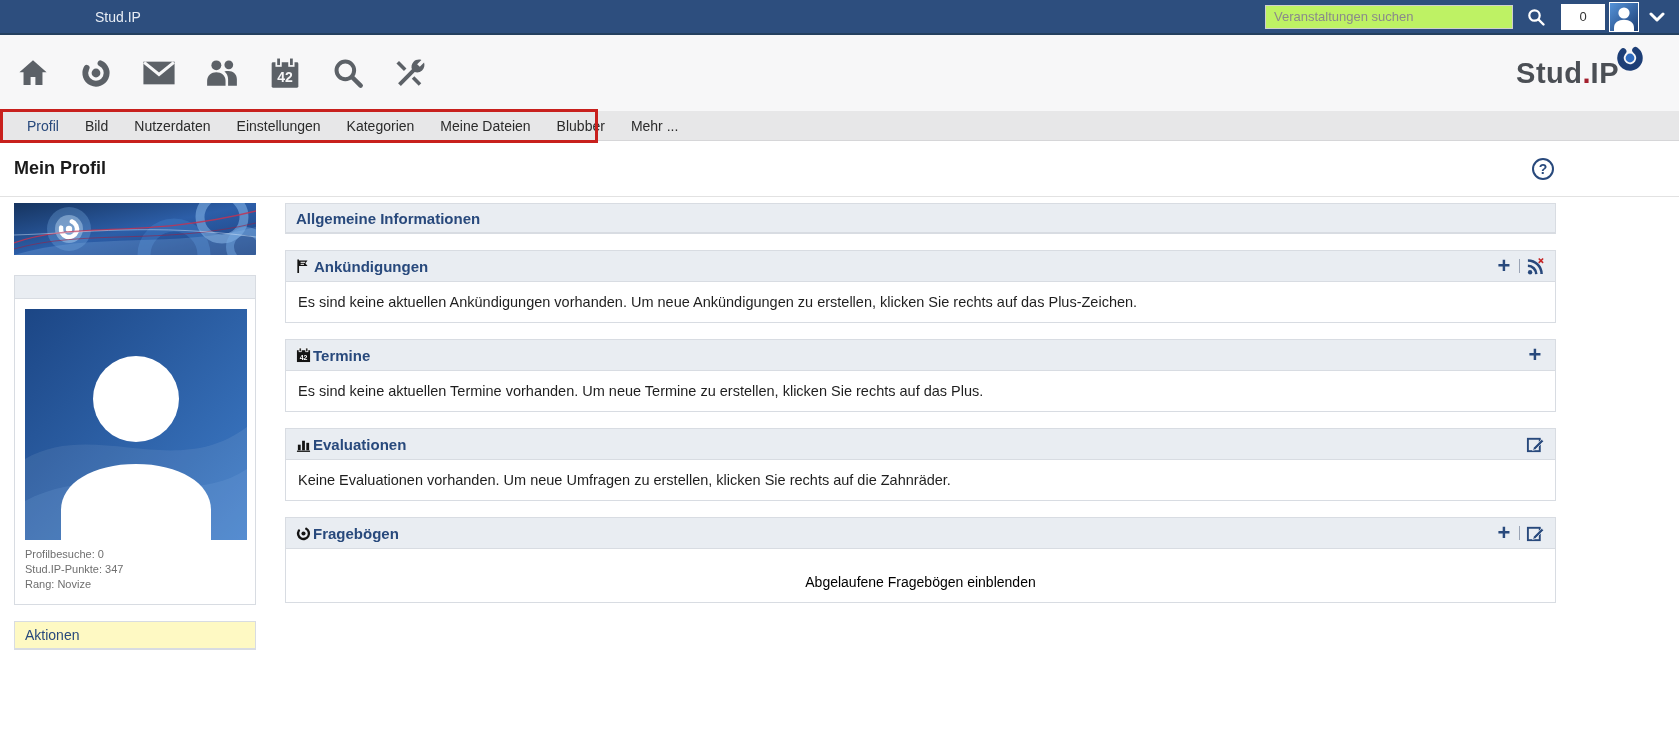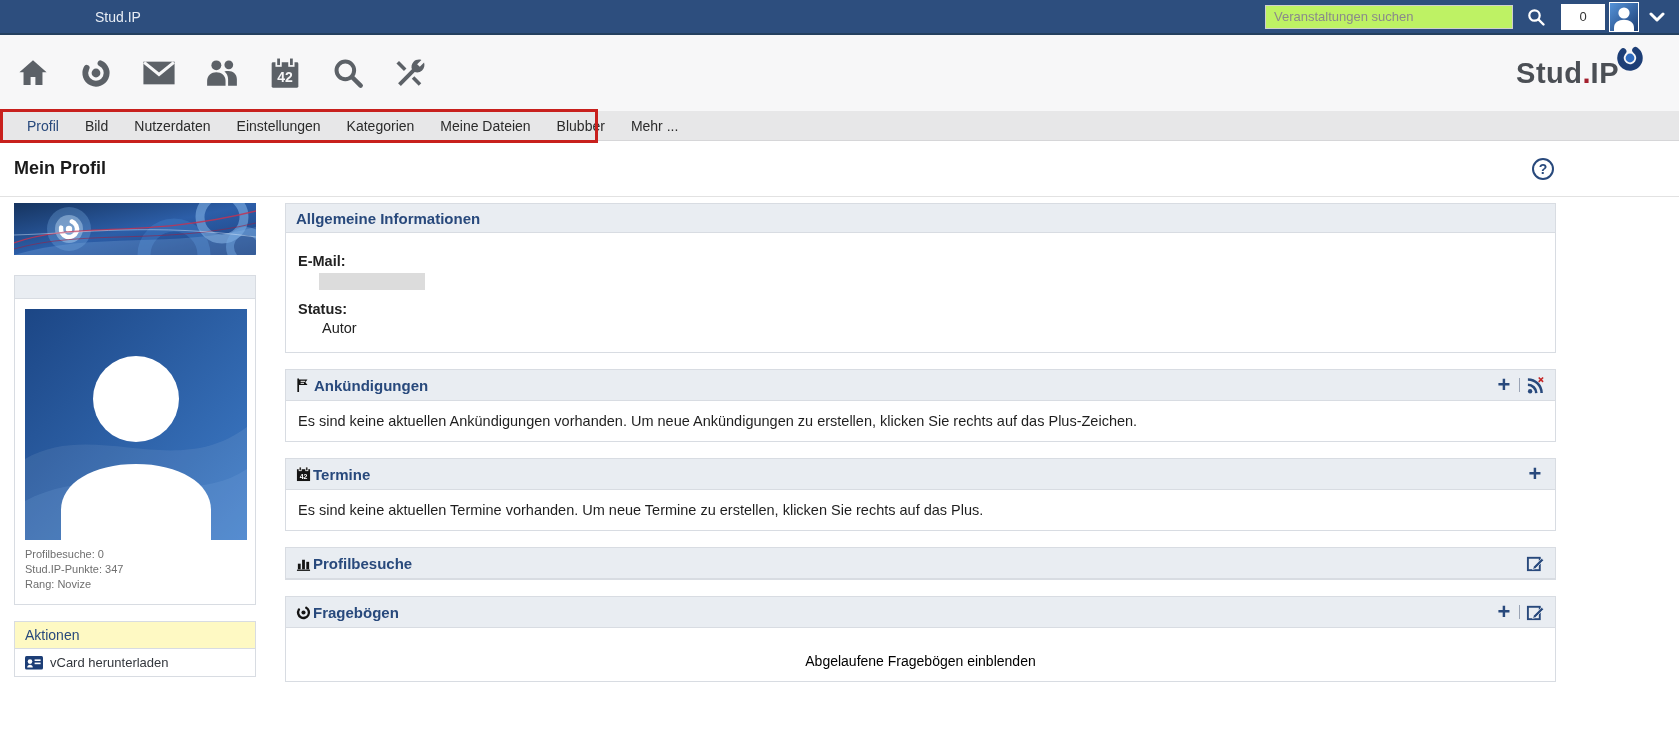--- a/index.html
+++ b/index.html
@@ -232,44 +232,28 @@
         <div class="stats">
           <div class="stat-line">Profilbesuche: 0</div>
           <div class="stat-line">Stud.IP-Punkte: 347</div>
           <div class="stat-line">Rang: Novize</div>
         </div>
       </div>
     </div>
 
     <div class="actions-card">
       <div class="actions-header">Aktionen</div>
-      <div class="action-row">
-        <svg width="18" height="14" viewBox="0 0 18 14">
-          <rect width="18" height="13.4" rx="1.5" fill="#1d3e76"></rect>
-          <circle cx="5" cy="5.6" r="2.3" fill="#fff"></circle>
-          <path d="M2.2 11.4 c0-1.7 1.3-2.7 2.8-2.7 s2.8 1 2.8 2.7z" fill="#fff"></path>
-          <rect x="9.6" y="3.4" width="6" height="1.6" fill="#fff"></rect>
-          <rect x="9.6" y="6.6" width="6" height="1.6" fill="#fff"></rect>
-        </svg>
-        <span class="action-label">vCard herunterladen</span>
-      </div>
     </div>
   </div>
 
   <div class="main">
 
     <div class="section">
       <div class="section-header">
         <span class="section-title">Allgemeine Informationen</span>
-      </div>
-      <div class="section-body general-body">
-        <div class="field-label">E-Mail:</div>
-        <div class="redacted"></div>
-        <div class="field-label">Status:</div>
-        <div class="field-value">Autor</div>
       </div>
     </div>
 
     <div class="section">
       <div class="section-header">
         <span class="header-icon">
           <svg width="16" height="16" viewBox="0 0 16 16">
             <path d="M2.2 2.5 h9.3 l-2.1 2.8 2.1 2.8 H2.2 z" fill="#141414"></path>
             <path d="M2.2 1.5 v13.5" stroke="#141414" stroke-width="1.7"></path>
             <path d="M4.6 4.3 h4.6 M4.6 6.3 h3.4" stroke="#fff" stroke-width="1"></path>
@@ -317,29 +301,32 @@
     <div class="section">
       <div class="section-header">
         <span class="header-icon">
           <svg width="15" height="15" viewBox="0 0 16 16" fill="#141414">
             <rect x="2" y="8.2" width="3" height="6"></rect>
             <rect x="6.5" y="4" width="3" height="10.2"></rect>
             <rect x="11" y="6.2" width="3" height="8"></rect>
             <path d="M1 15.2 h14" stroke="#141414" stroke-width="1.4"></path>
           </svg>
         </span>
-        <span class="section-title">Profilbesuche</span>
+        <span class="section-title">Evaluationen</span>
         <span class="section-actions">
           <span class="icon-btn">
             <svg width="19" height="19" viewBox="0 0 20 20">
               <rect x="2" y="4" width="12.5" height="13" fill="none" stroke="#28497c" stroke-width="2"></rect>
               <path d="M8 13.2 L16.6 4.6 l2 2 L10 15.2 l-3.1 1.1 z" fill="#28497c" stroke="#fff" stroke-width=".7"></path>
             </svg>
           </span>
         </span>
+      </div>
+      <div class="section-body">
+        <span>Keine Evaluationen vorhanden. Um neue Umfragen zu erstellen, klicken Sie rechts auf die Zahnräder.</span>
       </div>
     </div>
 
     <div class="section">
       <div class="section-header">
         <span class="header-icon">
           <svg width="15" height="15" viewBox="0 0 16 16">
             <circle cx="8" cy="8" r="5.8" fill="none" stroke="#141414" stroke-width="2.5" stroke-dasharray="27 10" stroke-linecap="round" transform="rotate(-60 8 8)"></circle>
             <circle cx="8" cy="8" r="2.2" fill="#141414"></circle>
           </svg>

